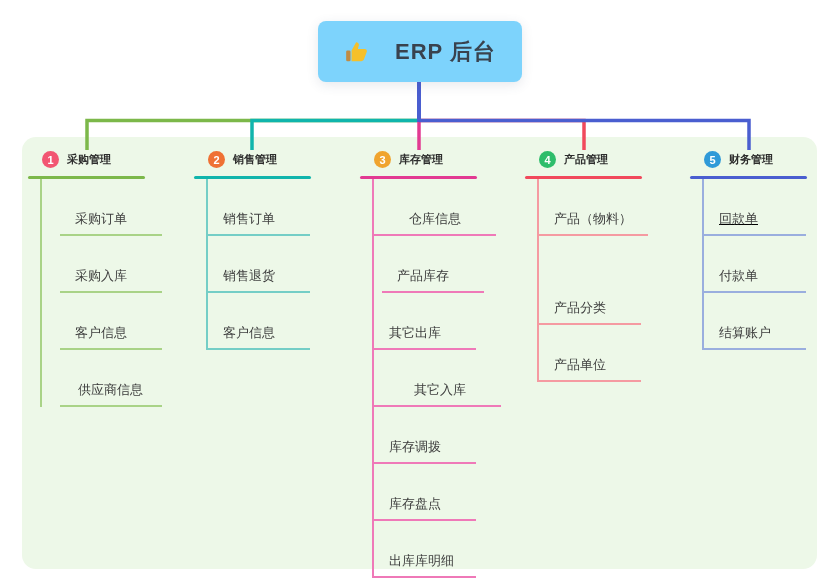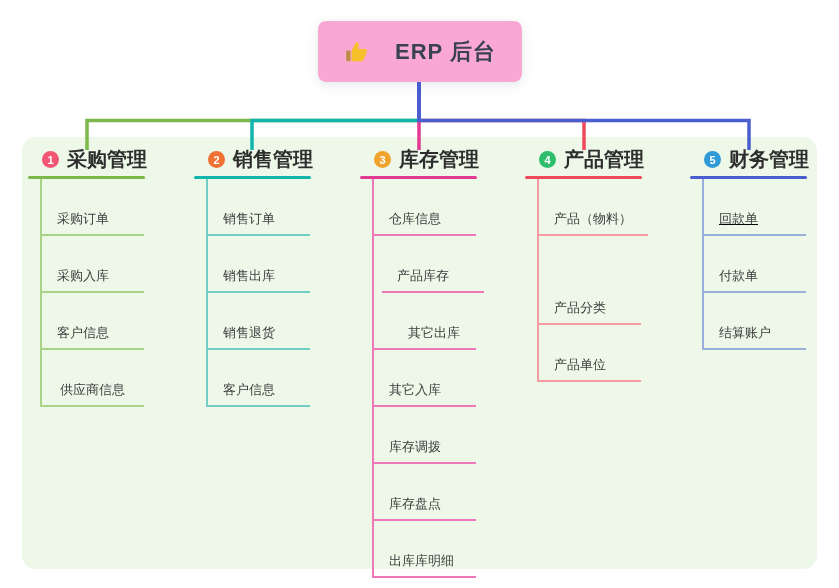--- a/index.html
+++ b/index.html
@@ -6,33 +6,33 @@
     font-family:"Liberation Sans","DejaVu Sans",sans-serif;}
   .stage{position:relative;width:839px;height:588px;}
 
   
   .panel{position:absolute;left:22px;top:137px;width:795px;height:432px;border-radius:14px;z-index:0;}
 
   
   .connectors{position:absolute;left:0;top:0;width:839px;height:160px;z-index:1;pointer-events:none;}
 
   
-  .root-card{position:absolute;left:318px;top:21px;width:204px;height:61px;background:#f9a8d4;
+  .root-card{position:absolute;left:318px;top:21px;width:204px;height:61px;background:#7dd3fc;
     border-radius:8px;box-shadow:0 3px 12px rgba(60,80,110,0.13);display:flex;align-items:center;
     justify-content:center;gap:25px;z-index:3;}
   .root-label{font-size:22px;font-weight:600;color:#39424e;letter-spacing:1px;}
   .thumb-icon{width:26px;height:26px;display:block;}
 
   
   .branch{position:absolute;top:146px;z-index:2;}
   .b1{left:28px;} .b2{left:194px;} .b3{left:360px;} .b4{left:525px;} .b5{left:690px;}
   .branch-header{display:flex;align-items:center;gap:8px;height:27px;padding-left:14px;cursor:default;}
   .badge{width:17px;height:17px;border-radius:50%;color:#ffffff;font-size:11px;font-weight:bold;
     display:flex;align-items:center;justify-content:center;flex:0 0 auto;}
-  .branch-title{font-size:20px;font-weight:600;color:#2d2d2d;white-space:nowrap;}
+  .branch-title{font-size:11px;font-weight:600;color:#2d2d2d;white-space:nowrap;}
   .branch-underline{width:117px;height:3px;border-radius:2px;margin-top:3px;}
 
   .children{margin-left:12px;border-left:2px solid #ccc;}
   .child{height:55px;display:flex;flex-direction:column;justify-content:flex-end;
     border-bottom:2px solid #ccc;width:-moz-fit-content;width:fit-content;min-width:86px;padding-right:16px;}
   .child-label{font-size:13px;color:#3d3d3d;margin-left:15px;margin-bottom:6px;white-space:nowrap;}
 </style>
 </head>
 <body>
 
@@ -56,21 +56,21 @@
     </svg>
     <span class="root-label">ERP 后台</span>
   </div>
 
   <div class="branch b1">
     <div class="branch-header">
       <span class="badge" style="background: rgb(242, 86, 114);">1</span>
       <span class="branch-title">采购管理</span>
     </div>
     <div class="branch-underline" style="background: rgb(124, 184, 74);"></div>
-    <div class="children" style="border-left-color: rgb(169, 211, 135);">
+    <div class="children" style="border-left-color: rgb(169, 211, 135); padding-left: 18px;">
       <div class="child" style="border-bottom-color: rgb(169, 211, 135);">
         <span class="child-label">采购订单</span>
         </div>
       <div class="child" style="border-bottom-color: rgb(169, 211, 135);">
         <span class="child-label">采购入库</span>
         </div>
       <div class="child" style="border-bottom-color: rgb(169, 211, 135);">
         <span class="child-label">客户信息</span>
         </div>
       <div class="child" style="border-bottom-color: rgb(169, 211, 135); text-align: center;">
@@ -83,48 +83,45 @@
     <div class="branch-header">
       <span class="badge" style="background: rgb(239, 113, 52);">2</span>
       <span class="branch-title">销售管理</span>
     </div>
     <div class="branch-underline" style="background: rgb(16, 181, 172);"></div>
     <div class="children" style="border-left-color: rgb(116, 206, 198);">
       <div class="child" style="border-bottom-color: rgb(116, 206, 198);">
         <span class="child-label">销售订单</span>
         </div>
       <div class="child" style="border-bottom-color: rgb(116, 206, 198);">
-        <span class="child-label">销售出库</span>
-        </div>
-      <div class="child" style="border-bottom-color: rgb(116, 206, 198);">
         <span class="child-label">销售退货</span>
         </div>
       <div class="child" style="border-bottom-color: rgb(116, 206, 198);">
         <span class="child-label">客户信息</span>
         </div>
     </div>
   </div>
 
   <div class="branch b3">
     <div class="branch-header">
       <span class="badge" style="background: rgb(240, 164, 46);">3</span>
       <span class="branch-title">库存管理</span>
     </div>
     <div class="branch-underline" style="background: rgb(226, 58, 146);"></div>
     <div class="children" style="border-left-color: rgb(239, 121, 184);">
-      <div class="child" style="border-bottom-color: rgb(239, 121, 184);">
+      <div class="child" style="border-bottom-color: rgb(239, 121, 184); padding-left: 20px;">
         <span class="child-label">仓库信息</span>
         </div>
       <div class="child" style="border-bottom-color: rgb(239, 121, 184); margin-left: 8px;">
         <span class="child-label">产品库存</span>
         </div>
-      <div class="child" style="border-bottom-color: rgb(239, 121, 184); text-align: right;">
+      <div class="child" style="border-bottom-color: rgb(239, 121, 184);">
         <span class="child-label">其它出库</span>
         </div>
-      <div class="child" style="border-bottom-color: rgb(239, 121, 184);">
+      <div class="child" style="border-bottom-color: rgb(239, 121, 184); padding-left: 25px;">
         <span class="child-label">其它入库</span>
         </div>
       <div class="child" style="border-bottom-color: rgb(239, 121, 184);">
         <span class="child-label">库存调拨</span>
         </div>
       <div class="child" style="border-bottom-color: rgb(239, 121, 184);">
         <span class="child-label">库存盘点</span>
         </div>
       <div class="child" style="border-bottom-color: rgb(239, 121, 184);">
         <span class="child-label">出库库明细</span>

